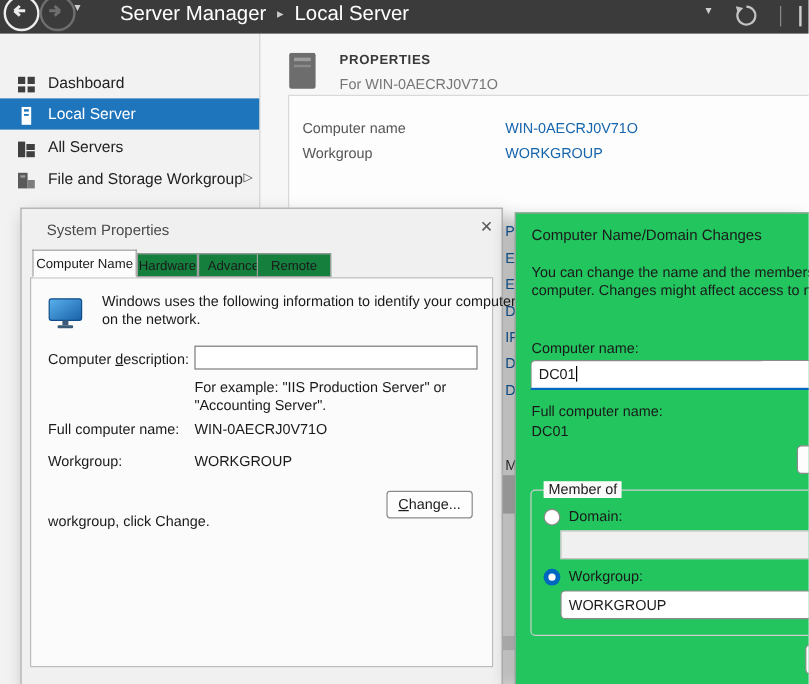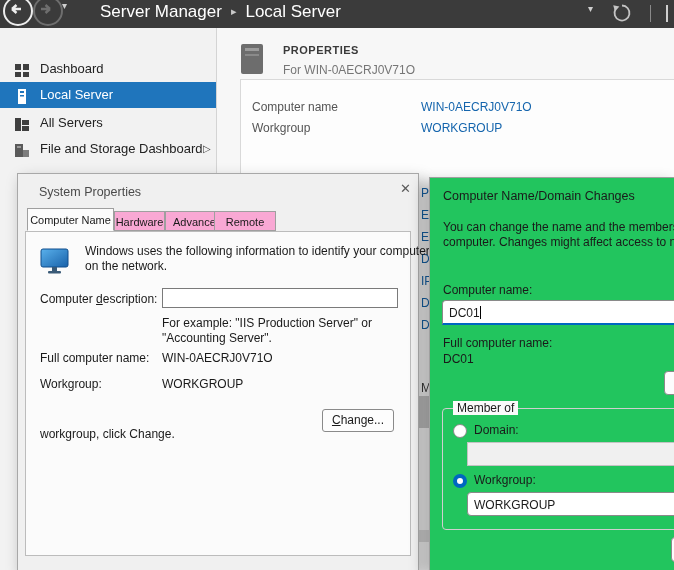--- a/index.html
+++ b/index.html
@@ -23,21 +23,21 @@
   .proplabel{position:absolute;color:#555;font-size:12px;white-space:nowrap;}
   .proplink{position:absolute;color:#1565ad;font-size:12px;white-space:nowrap;}
   
   .dlg1{left:17px;top:173px;width:400px;height:397px;background:#f0f0f0;border:1px solid #a8a8a8;
         box-shadow:4px 6px 14px rgba(0,0,0,.28);z-index:10;}
   .dlg2{left:429px;top:177px;width:245px;height:393px;background:#22c55e;border-left:1px solid #9f9f9f;
         border-top:1px solid #9f9f9f;box-shadow:-5px 6px 14px rgba(0,0,0,.30);z-index:20;}
   .t12{font-size:12px;color:#1a1a1a;white-space:nowrap;}
   .t12g{font-size:12px;color:#3c3c3c;white-space:nowrap;}
   .tab{position:absolute;box-sizing:border-box;border:1px solid #9f9f9f;font-size:11px;color:#1a1a1a;
-       text-align:center;background:#f9a8d4;}
+       text-align:center;background:#15803d;}
   .tabpage{position:absolute;left:7px;top:57px;width:386px;height:325px;background:#fbfbfb;
        border:1px solid #bcbcbc;box-sizing:border-box;}
   .winbtn{position:absolute;box-sizing:border-box;background:#fdfdfd;border:1px solid #8a8a8a;
        border-radius:3px;font-size:12px;color:#1a1a1a;text-align:center;}
   .field{position:absolute;box-sizing:border-box;background:#fff;border:1px solid #8a8a8a;}
   .radio{position:absolute;box-sizing:border-box;width:14px;height:14px;border-radius:50%;
        border:1px solid #8a8a8a;background:#fff;}
   .radio.on{border:4.5px solid #0067c0;}
   .caretbar{display:inline-block;width:1px;height:13px;background:#000;vertical-align:-2px;}
   .frag{position:absolute;left:421px;font-size:12px;color:#1565ad;white-space:nowrap;z-index:1;}
@@ -111,21 +111,21 @@
   </div>
 
   <div class="abs navitem" style="top:136px;">
     <span class="icon16">
       <svg width="16" height="16">
           <rect x="1" y="2" width="8" height="13" fill="#5a5a5a"></rect>
           <rect x="9" y="8" width="6" height="7" fill="#7d7d7d"></rect>
           <rect x="3" y="4" width="4" height="2" fill="#9a9a9a"></rect>
         </svg>
     </span>
-    <span class="lbl">File and Storage Dashboard</span>
+    <span class="lbl">File and Storage Workgroup</span>
     <span style="position:absolute;left:203px;top:0;font-size:10px;color:#444;">▷</span>
   </div>
 
   <div class="abs" style="left:240px;top:44px;width:24px;height:31px;">
     <svg width="24" height="31">
         <rect x="1" y="0" width="22" height="30" rx="2" fill="#6d6d6d"></rect>
         <rect x="5" y="4" width="14" height="3" fill="#9c9c9c"></rect>
         <rect x="5" y="10" width="14" height="2" fill="#8a8a8a"></rect>
       </svg>
   </div>

